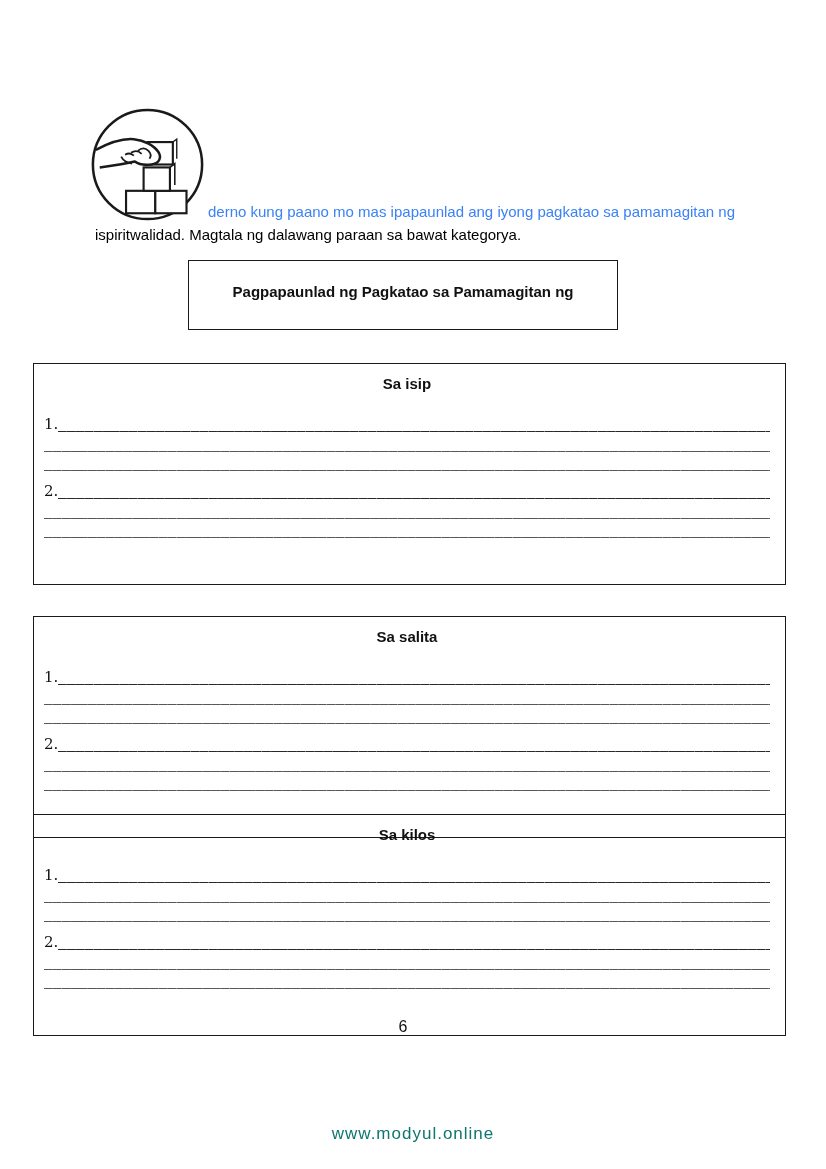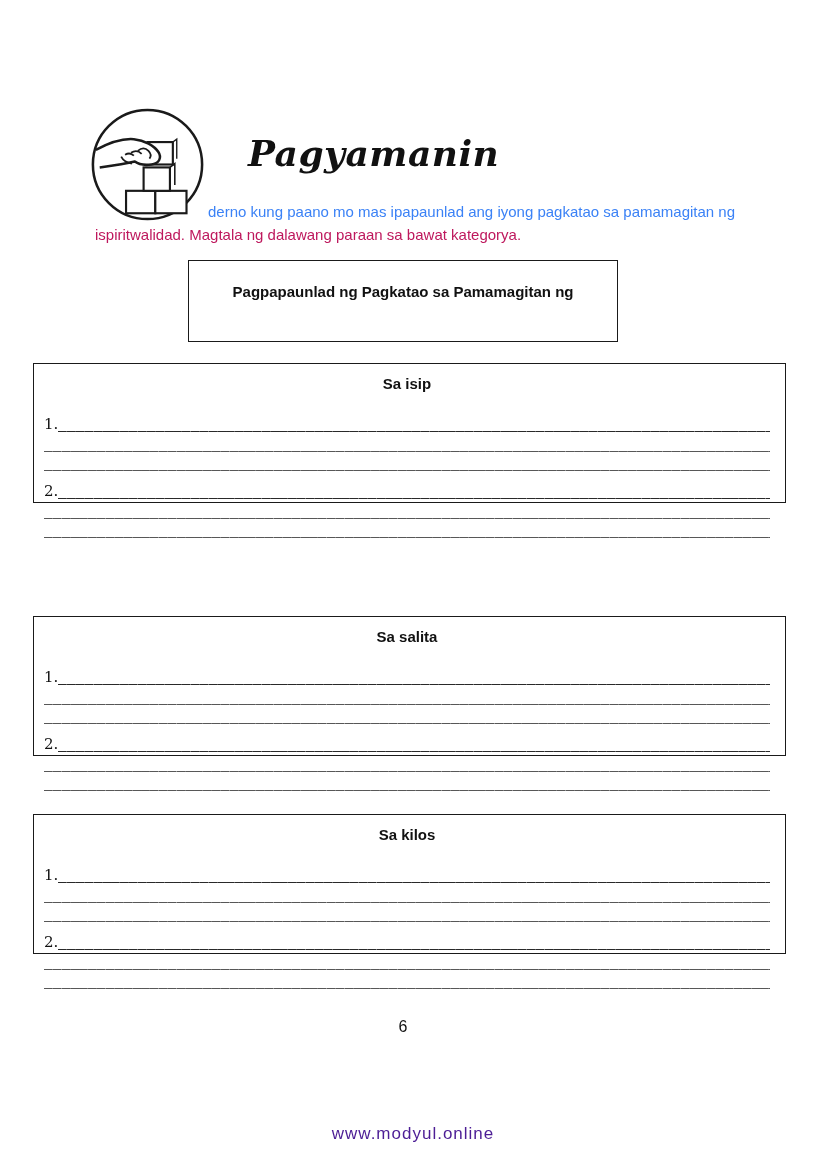--- a/index.html
+++ b/index.html
@@ -22,32 +22,32 @@
     font-style:italic;font-weight:bold;
     font-size:36px;line-height:44px;color:#111;
     letter-spacing:0.5px;
   }
   .intro-line1{
     position:absolute;left:208px;top:202px;
     font-size:15px;line-height:19px;color:#3b82f6;white-space:nowrap;
   }
   .intro-line2{
     position:absolute;left:95px;top:225px;
-    font-size:15px;line-height:19px;color:#be185d;white-space:nowrap;
+    font-size:15px;line-height:19px;color:#000000;white-space:nowrap;
   }
   
   .topic-box{
-    position:absolute;left:188px;top:260px;width:430px;height:82px;
+    position:absolute;left:188px;top:260px;width:430px;height:70px;
     border:1.6px solid #1a1a1a;box-sizing:border-box;
     text-align:center;font-weight:bold;font-size:15px;line-height:20px;
     padding-top:21px;color:#111;
   }
   
   .answer-box{
-    position:absolute;left:33px;width:753px;height:140px;
+    position:absolute;left:33px;width:753px;height:222px;
     border:1.6px solid #1a1a1a;box-sizing:border-box;
     padding:0 15px 0 10px;
   }
   .sec-isip{top:363px;}
   .sec-salita{top:572px;margin-top:44px;}
   .sec-kilos{top:814px;}
   .sec-title{
     padding-top:11px;text-align:center;
     font-weight:bold;font-size:15px;line-height:18px;color:#111;
   }
@@ -70,21 +70,21 @@
     height:19px;line-height:17px;overflow:hidden;white-space:nowrap;
     font-size:15px;letter-spacing:0.5px;color:#4d4d4d;
   }
   
   .pagenum{
     position:absolute;left:0;top:1018px;width:806px;
     text-align:center;font-size:16px;color:#111;
   }
   .watermark{
     position:absolute;left:0;top:1124px;width:826px;
-    text-align:center;font-size:17px;color:#4c1d95;letter-spacing:1px;
+    text-align:center;font-size:17px;color:#0f766e;letter-spacing:1px;
   }
 </style>
 </head>
 <body>
 
 <div class="page">
 
   <div class="logo">
     <svg viewBox="0 0 120 120" xmlns="http://www.w3.org/2000/svg">
       <circle cx="60" cy="60" r="56" fill="none" stroke="#1a1a1a" stroke-width="2.6"></circle>
@@ -99,21 +99,20 @@
       <path d="M86 37 l4 -3 v20" fill="none" stroke="#1a1a1a" stroke-width="1.4"></path>
 
       <path d="M7 45 C 20 38, 34 33, 46 34 C 57 35, 67 41, 71 47 C 75 53, 72 59, 64 60 C 57 61, 51 60, 47 57 C 39 59, 26 61, 11 63" fill="#ffffff" stroke="#1a1a1a" stroke-width="2.6" stroke-linejoin="round"></path>
       <path d="M50 46 q6 -5 11 0 q4 4 1 8" fill="none" stroke="#1a1a1a" stroke-width="1.8"></path>
       <path d="M43 48 q6 -4 11 1" fill="none" stroke="#1a1a1a" stroke-width="1.8"></path>
       <path d="M37 50 q5 -3 9 1" fill="none" stroke="#1a1a1a" stroke-width="1.8"></path>
       <path d="M33 52 q3 6 11 7" fill="none" stroke="#1a1a1a" stroke-width="1.8"></path>
     </svg>
   </div>
 
-  <h1 class="title">Pagyamanin</h1>
 
   <div class="intro-line1">derno kung paano mo mas ipapaunlad ang iyong pagkatao sa pamamagitan ng</div>
   <div class="intro-line2">ispiritwalidad. Magtala ng dalawang paraan sa bawat kategorya.</div>
 
   <div class="topic-box">
     <div>Pagpapaunlad ng Pagkatao sa Pamamagitan ng</div>
   </div>
 
   <section class="answer-box sec-isip">
     <div class="sec-title">Sa isip</div>

